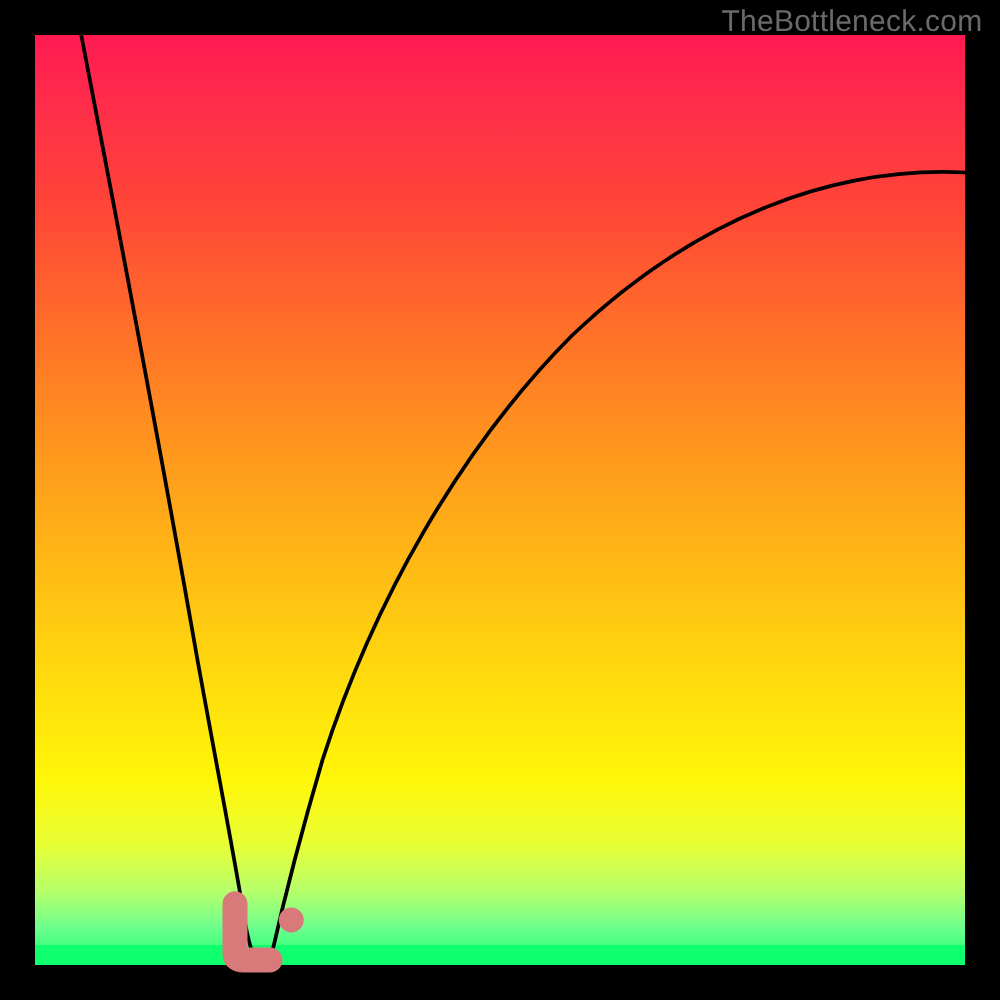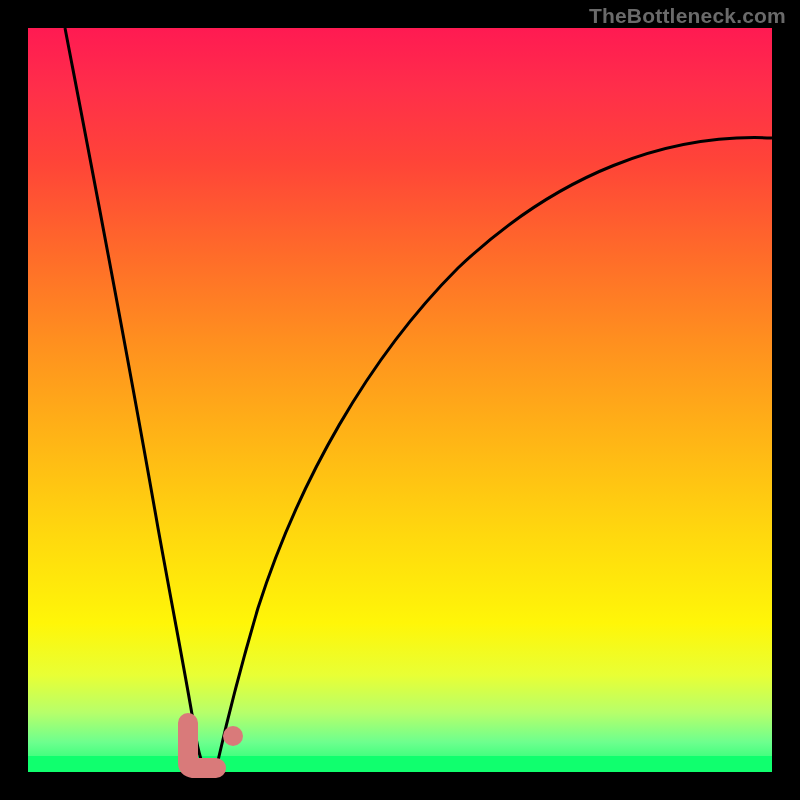--- a/index.html
+++ b/index.html
@@ -45,23 +45,23 @@
     bottom: 0;
     width: 100%;
     height: 16px;
     background: #10ff6e;
   }
   .watermark {
     position: absolute;
     top: 4px;
     right: 14px;
     color: #6a6a6a;
-    font-size: 21px;
+    font-size: 24px;
     letter-spacing: 0.2px;
-    font-weight: 700;
+    font-weight: 400;
     user-select: none;
   }
   svg.curves {
     position: absolute;
     left: 0; top: 0;
     width: 744px;
     height: 744px;
     overflow: visible;
   }
 </style>

